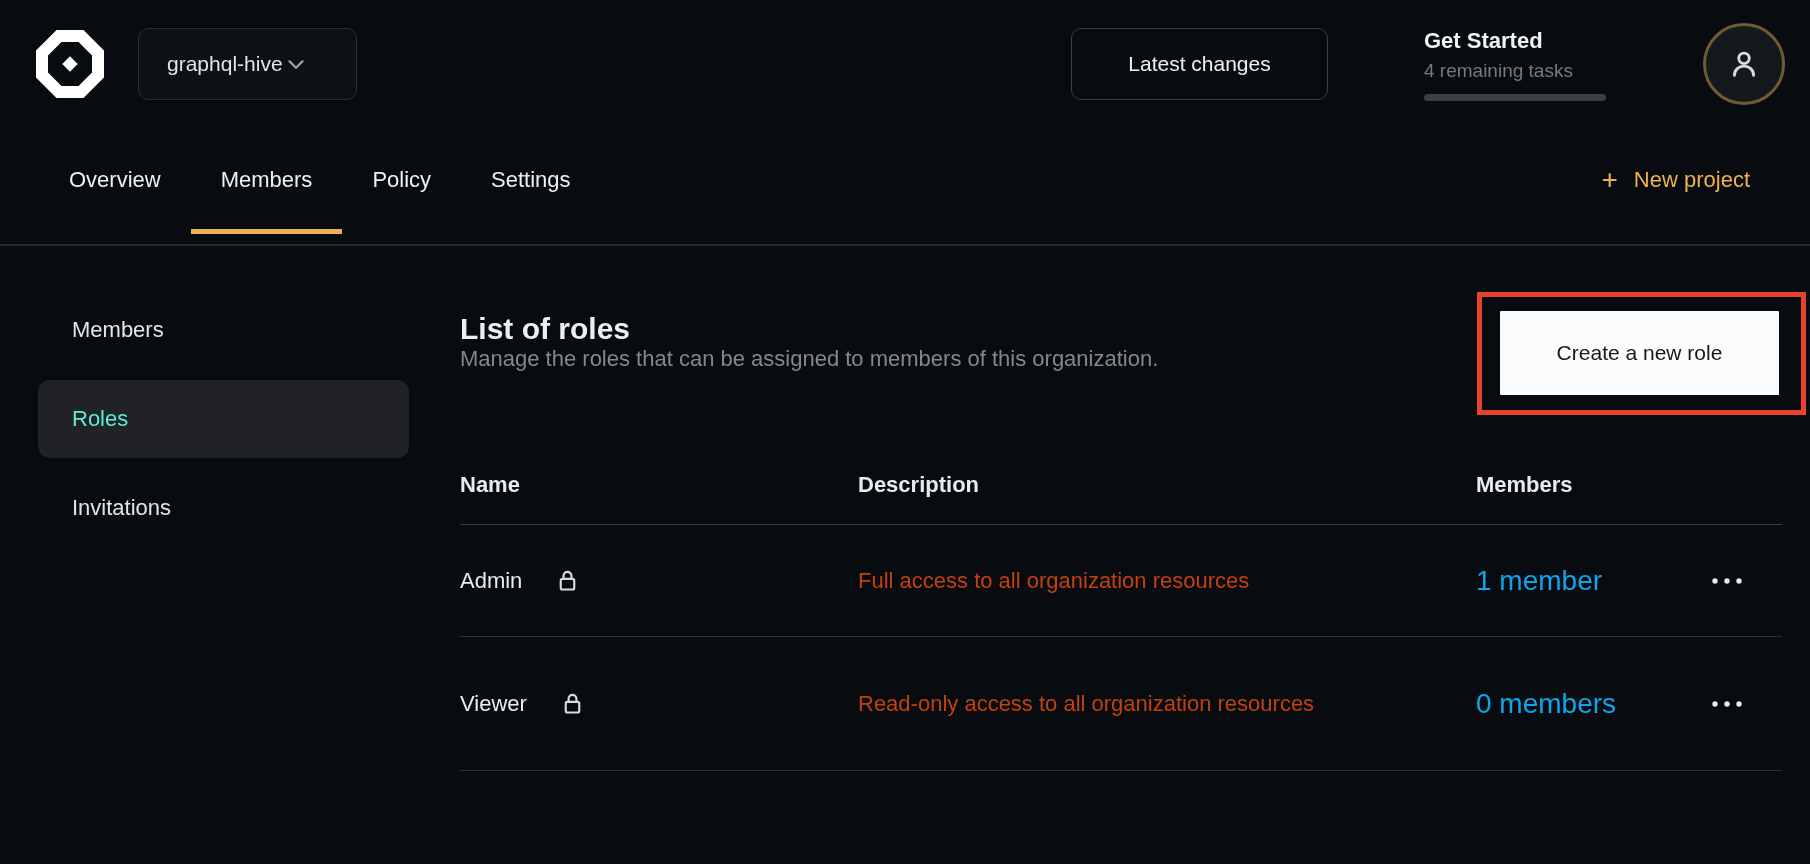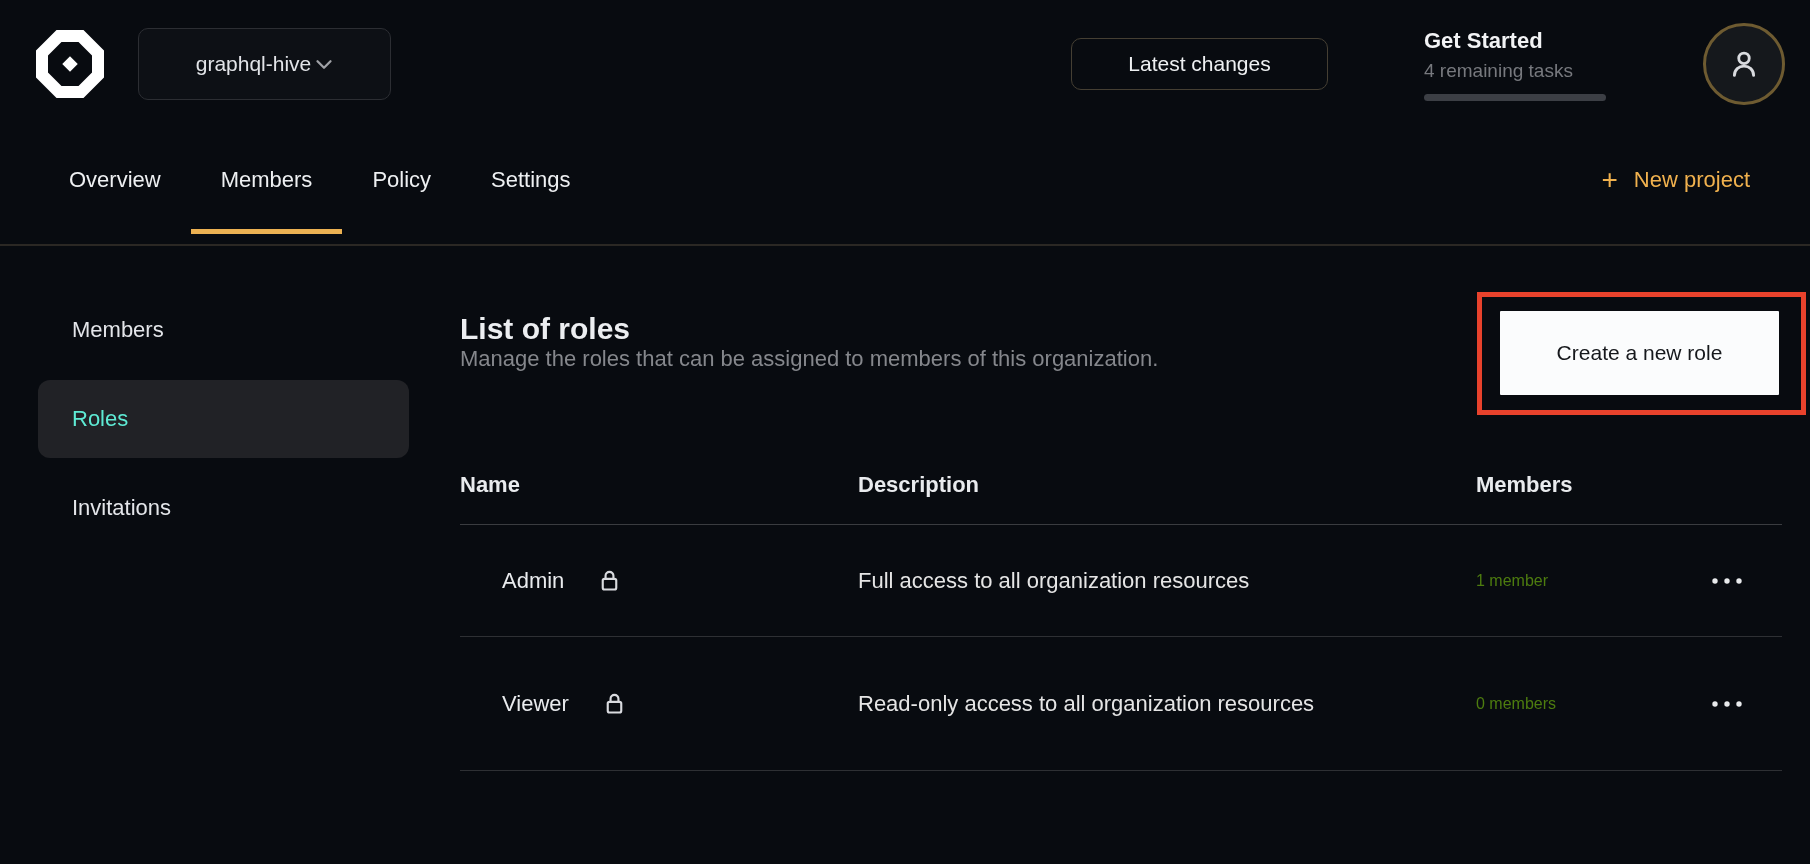--- a/index.html
+++ b/index.html
@@ -15,34 +15,34 @@
   .topbar {
     height: 128px;
     display: flex;
     align-items: center;
     padding: 0 25px 0 35px;
   }
   .logo { width: 70px; height: 70px; flex: 0 0 auto; }
   .org-selector {
     margin-left: 33px;
     height: 72px;
-    width: 253px;
+    width: 219px;
     border: 1px solid #2c2e33;
     border-radius: 10px;
     background: #0d1015;
     display: flex;
     align-items: center;
-    justify-content: center;
+    justify-content: flex-start;
     padding: 0 24px 0 28px;
     cursor: pointer;
   }
   .org-selector .org-name { font-size: 21px; color: #e2e4e8; }
   .btn-latest {
     margin-left: auto;
-    height: 52px;
+    height: 72px;
     width: 257px;
     border: 1px solid #453f33;
     border-radius: 10px;
     background: transparent;
     color: #eef0f2;
     font-size: 21px;
     font-family: inherit;
     cursor: pointer;
   }
   .get-started { margin-left: 96px; width: 182px; }
@@ -159,24 +159,24 @@
   .col-desc .desc-text { max-width: 490px; }
   .col-members { width: 180px; flex: 0 0 auto; }
 
   .t-body-row { border-bottom: 1px solid #2e3034; padding: 0; }
   .t-body-row .cells { display: flex; align-items: center; width: 100%; }
   .row-admin { height: 112px; }
   .row-viewer { height: 134px; }
 
   .role-name {
     display: flex; align-items: center; gap: 32px;
-    font-size: 22px; color: #e9ebee; font-weight: 500; margin-left: 42px;
-  }
-  .desc-text { font-size: 22px; color: #e5e5e5; line-height: 32px; }
-  .members-text { font-size: 16px; color: #4d7c0f; }
+    font-size: 22px; color: #e9ebee; font-weight: 500;
+  }
+  .desc-text { font-size: 22px; color: #c2410c; line-height: 32px; }
+  .members-text { font-size: 28px; color: #0ea5e9; }
   .dots-btn {
     margin-left: auto;
     margin-right: 28px;
     background: none; border: none; cursor: pointer;
     padding: 10px;
     display: flex; align-items: center;
   }
 
   .icon-stroke { stroke: #d9dbdf; fill: none; stroke-width: 1.9; stroke-linecap: round; stroke-linejoin: round; }
 </style>

